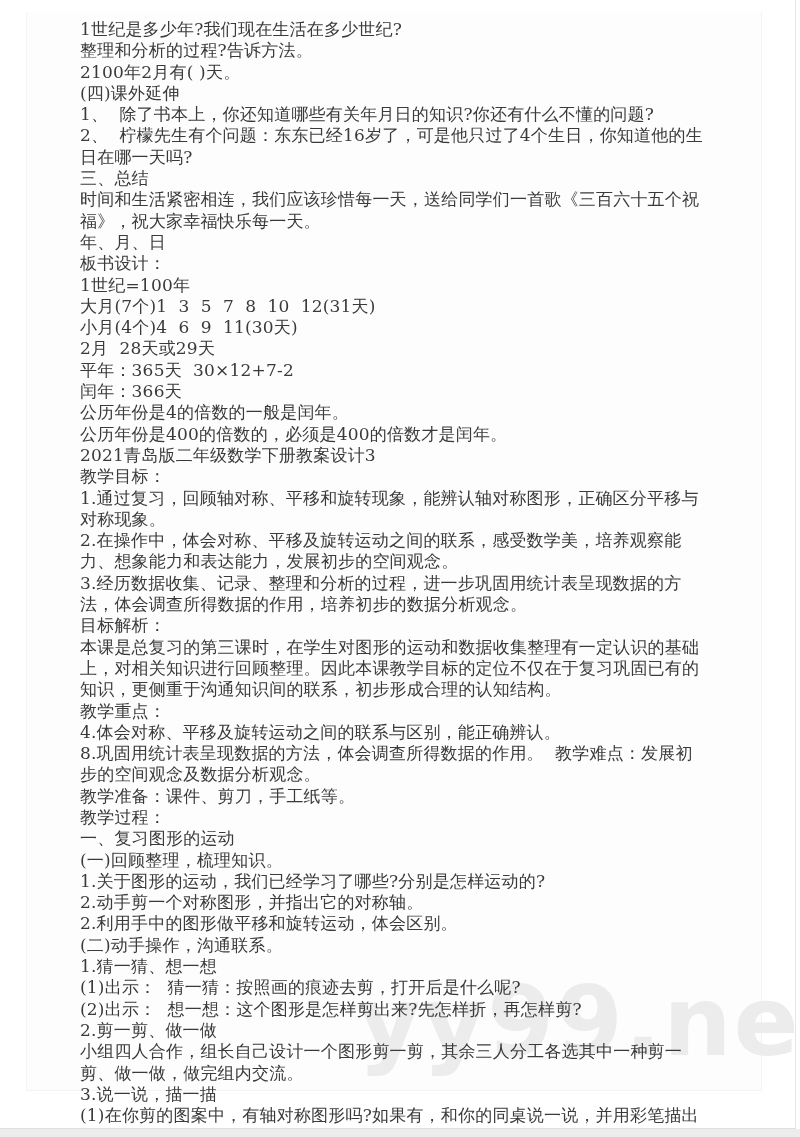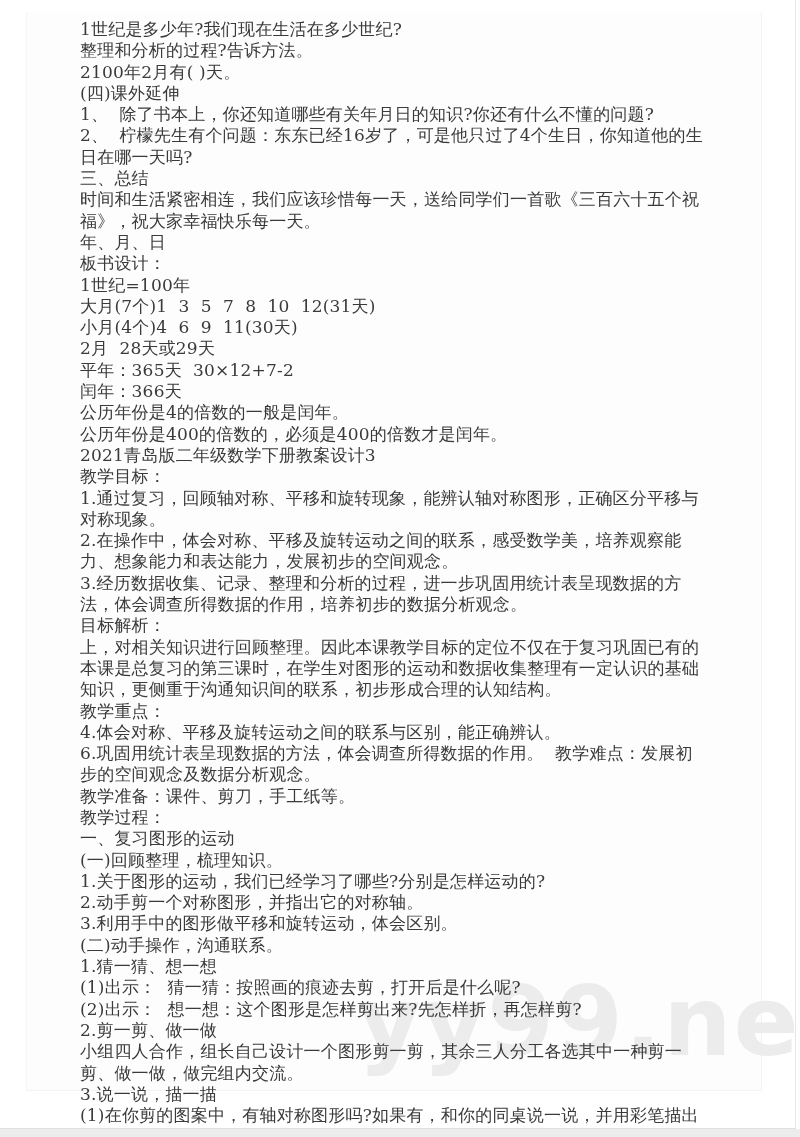--- a/index.html
+++ b/index.html
@@ -99,34 +99,34 @@
       <div class="line">公历年份是400的倍数的，必须是400的倍数才是闰年。</div>
       <div class="line">2021青岛版二年级数学下册教案设计3</div>
       <div class="line">教学目标：</div>
       <div class="line">1.通过复习，回顾轴对称、平移和旋转现象，能辨认轴对称图形，正确区分平移与</div>
       <div class="line">对称现象。</div>
       <div class="line">2.在操作中，体会对称、平移及旋转运动之间的联系，感受数学美，培养观察能</div>
       <div class="line">力、想象能力和表达能力，发展初步的空间观念。</div>
       <div class="line">3.经历数据收集、记录、整理和分析的过程，进一步巩固用统计表呈现数据的方</div>
       <div class="line">法，体会调查所得数据的作用，培养初步的数据分析观念。</div>
       <div class="line">目标解析：</div>
+      <div class="line">本课是总复习的第三课时，在学生对图形的运动和数据收集整理有一定认识的基础</div>
       <div class="line">上，对相关知识进行回顾整理。因此本课教学目标的定位不仅在于复习巩固已有的</div>
-      <div class="line">本课是总复习的第三课时，在学生对图形的运动和数据收集整理有一定认识的基础</div>
       <div class="line">知识，更侧重于沟通知识间的联系，初步形成合理的认知结构。</div>
       <div class="line">教学重点：</div>
       <div class="line">4.体会对称、平移及旋转运动之间的联系与区别，能正确辨认。</div>
-      <div class="line">6.巩固用统计表呈现数据的方法，体会调查所得数据的作用。  教学难点：发展初</div>
+      <div class="line">8.巩固用统计表呈现数据的方法，体会调查所得数据的作用。  教学难点：发展初</div>
       <div class="line">步的空间观念及数据分析观念。</div>
       <div class="line">教学准备：课件、剪刀，手工纸等。</div>
       <div class="line">教学过程：</div>
       <div class="line">一、复习图形的运动</div>
       <div class="line">(一)回顾整理，梳理知识。</div>
       <div class="line">1.关于图形的运动，我们已经学习了哪些?分别是怎样运动的?</div>
       <div class="line">2.动手剪一个对称图形，并指出它的对称轴。</div>
-      <div class="line">3.利用手中的图形做平移和旋转运动，体会区别。</div>
+      <div class="line">2.利用手中的图形做平移和旋转运动，体会区别。</div>
       <div class="line">(二)动手操作，沟通联系。</div>
       <div class="line">1.猜一猜、想一想</div>
       <div class="line">(1)出示：  猜一猜：按照画的痕迹去剪，打开后是什么呢?</div>
       <div class="line">(2)出示：  想一想：这个图形是怎样剪出来?先怎样折，再怎样剪?</div>
       <div class="line">2.剪一剪、做一做</div>
       <div class="line">小组四人合作，组长自己设计一个图形剪一剪，其余三人分工各选其中一种剪一</div>
       <div class="line">剪、做一做，做完组内交流。</div>
       <div class="line">3.说一说，描一描</div>
       <div class="line">(1)在你剪的图案中，有轴对称图形吗?如果有，和你的同桌说一说，并用彩笔描出</div>
     </div>

